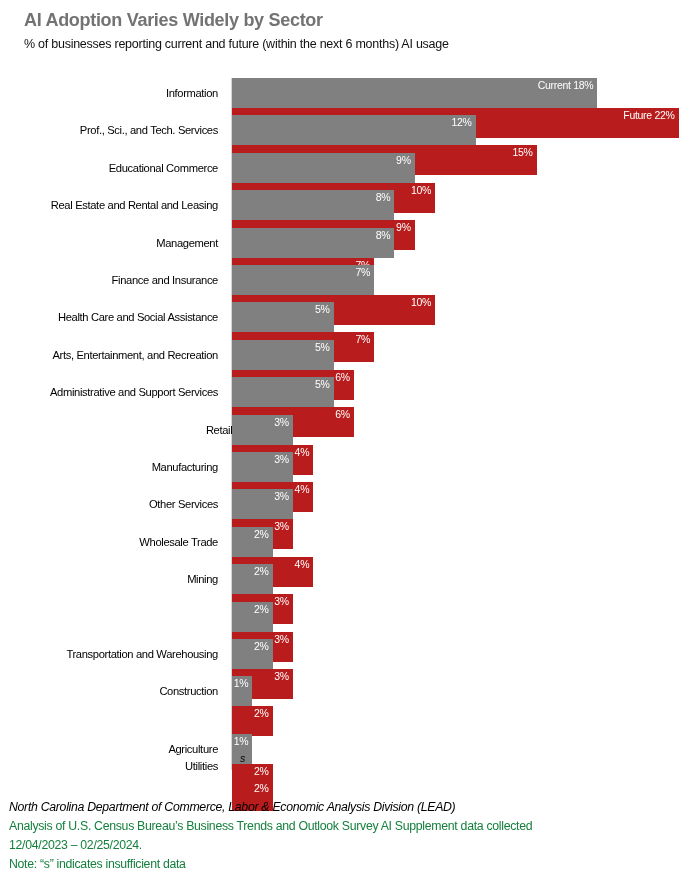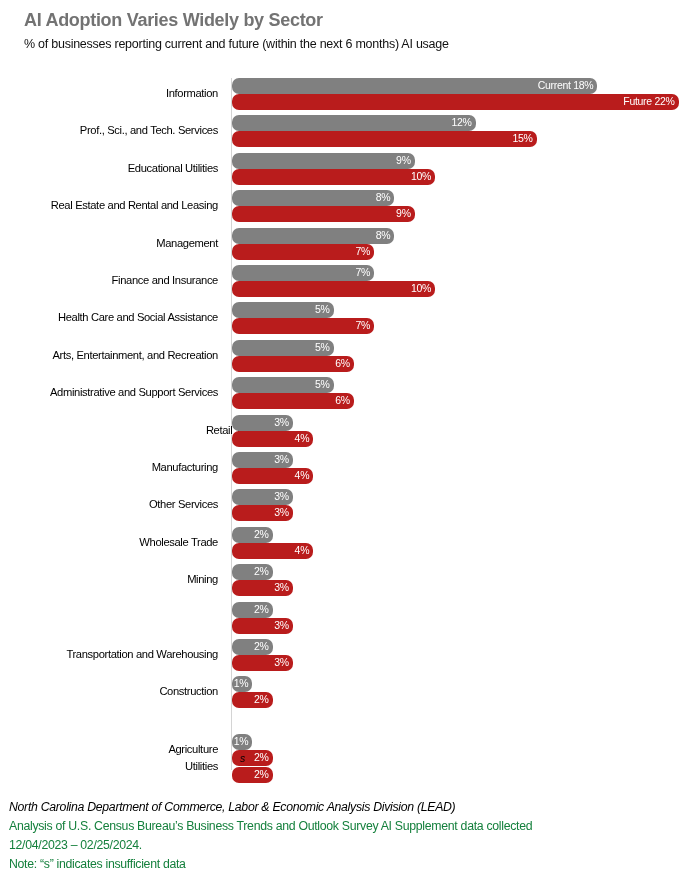--- a/index.html
+++ b/index.html
@@ -75,24 +75,23 @@
     text-align: right;
     white-space: nowrap;
   }
   .bars {
     position: absolute;
     left: 232px;
     top: 0px;
   }
   .bar {
     position: relative;
-    height: 16px;
+    height: 30px;
     box-sizing: border-box;
     display: block;
-    border-radius: 7px;
   }
   .bar.current { background: #808080; }
   .bar.future  { background: #b91c1c; margin-top: 0px; }
   .bar-value {
     position: absolute;
     right: 4px;
     top: 0;
     height: 15px;
     line-height: 15px;
     font-size: 10.5px;
@@ -158,21 +157,21 @@
         <div class="bars">
           <div class="bar current" style="width: 243.6px;">
             <span class="bar-value">12%</span>
           </div>
           <div class="bar future" style="width: 304.5px;">
             <span class="bar-value">15%</span>
           </div>
         </div>
       </div>
       <div class="cat-row" style="top: 74.8px;">
-        <div class="cat-label">Educational Utilities</div>
+        <div class="cat-label">Educational Commerce</div>
         <div class="bars">
           <div class="bar current" style="width: 182.7px;">
             <span class="bar-value">9%</span>
           </div>
           <div class="bar future" style="width: 203px;">
             <span class="bar-value">10%</span>
           </div>
         </div>
       </div>
       <div class="cat-row" style="top: 112.2px;">

